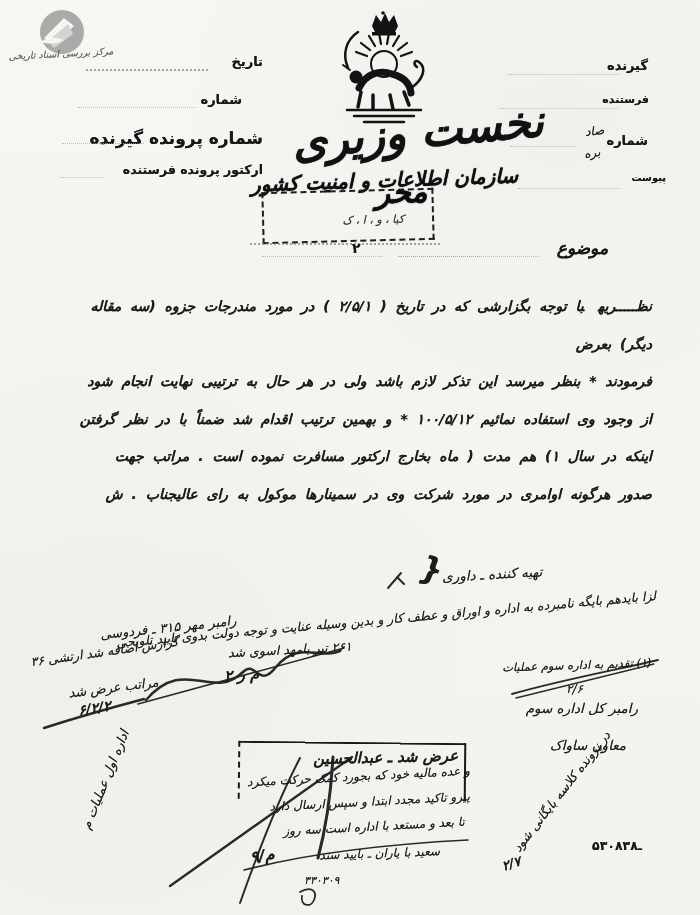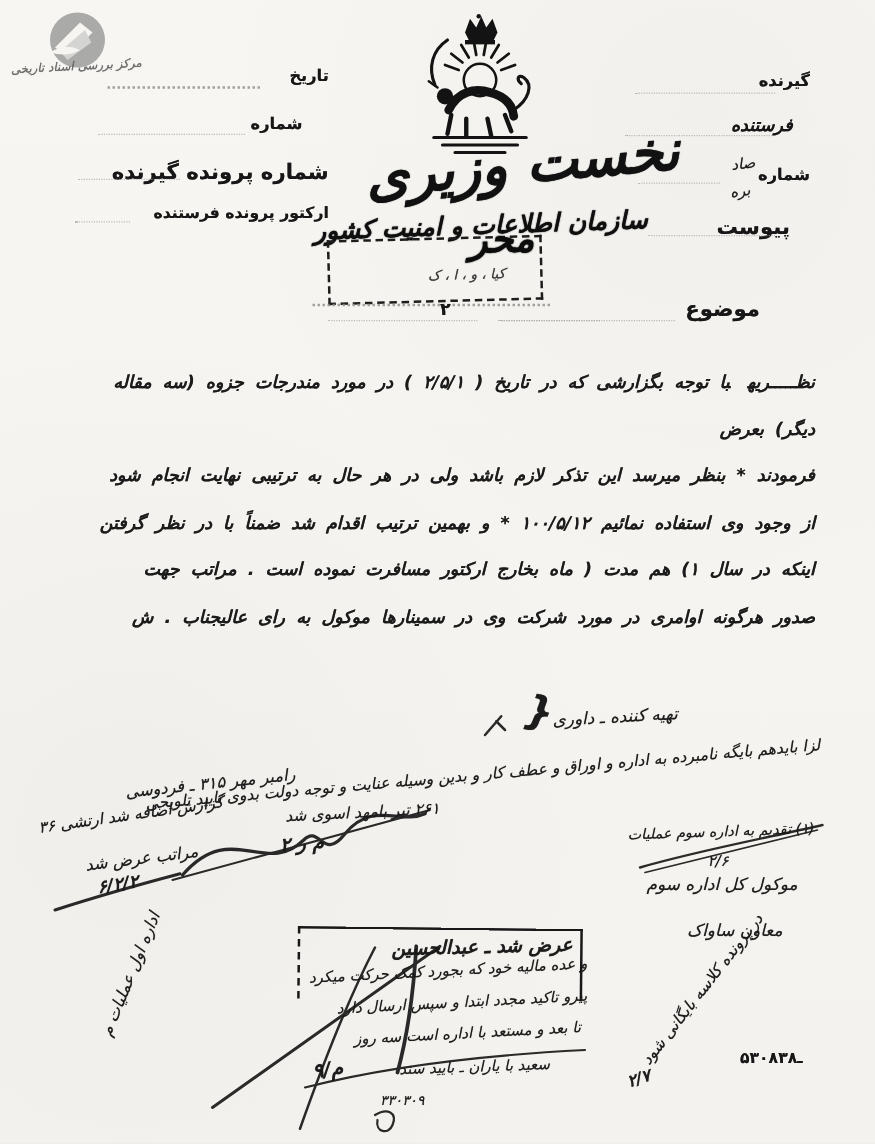--- a/index.html
+++ b/index.html
@@ -57,29 +57,29 @@
 
   <div class="abs pr" dir="rtl" style="right:437px;top:128px;font-size:17px;">شماره پرونده گیرنده</div>
   <div class="abs dots faint" style="left:62px;top:143px;width:82px;"></div>
 
   <div class="abs pr" dir="rtl" style="right:437px;top:162px;font-size:12.5px;">ارکتور پرونده فرستنده</div>
   <div class="abs dots faint" style="left:60px;top:177px;width:44px;"></div>
 
   <div class="abs pr" dir="rtl" style="right:52px;top:58px;font-size:13px;">گیرنده</div>
   <div class="abs dots faint" style="left:508px;top:74px;width:112px;"></div>
 
-  <div class="abs pr" dir="rtl" style="right:66px;top:93px;font-size:14px;font-style:italic;">فرستنده</div>
+  <div class="abs pr" dir="rtl" style="right:51px;top:93px;font-size:11px;">فرستنده</div>
   <div class="abs dots faint" style="left:500px;top:108px;width:118px;"></div>
 
   <div class="abs pr" dir="rtl" style="right:52px;top:133px;font-size:13px;">شماره</div>
   <div class="abs hw" dir="rtl" style="right:96px;top:124px;font-size:12px;transform:rotate(-6deg);">صاد</div>
   <div class="abs hw" dir="rtl" style="right:100px;top:146px;font-size:12px;transform:rotate(-8deg);">بره</div>
   <div class="abs dots faint" style="left:510px;top:146px;width:66px;"></div>
 
-  <div class="abs pr" dir="rtl" style="right:68px;top:172px;font-size:17px;">پیوست</div>
+  <div class="abs pr" dir="rtl" style="right:34px;top:172px;font-size:10px;">پیوست</div>
   <div class="abs dots faint" style="left:518px;top:188px;width:102px;"></div>
 
   <div class="abs" style="left:334px;top:10px;filter:blur(.35px);">
     <svg width="98" height="118" viewBox="0 0 98 118" stroke="#131313" fill="none" stroke-linecap="round">
       <circle cx="49" cy="3" r="1.8" fill="#131313" stroke="none"></circle>
       <path d="M38,16 l4,-11 5,7 4,-9 4,9 5,-7 4,11 -3,6 h-20 z" fill="#131313" stroke="none"></path>
       <rect x="38" y="22" width="24" height="3.5" fill="#131313" stroke="none"></rect>
       <g stroke-width="2.2">
         <line x1="67" y1="46" x2="78" y2="42"></line>
           <line x1="64" y1="40" x2="73" y2="33"></line>
@@ -106,21 +106,21 @@
 
   <div class="abs stamp" style="left:262px;top:190px;width:168px;height:48px;">
     <div class="abs" dir="rtl" style="right:4px;top:-16px;font-size:30px;font-weight:800;font-style:italic;color:#0c0c0c;text-shadow:0 0 1.2px #000;">محر</div>
     <div class="abs hw" dir="rtl" style="right:28px;top:22px;font-size:11px;letter-spacing:2px;color:#3a3a3a;">کیا ، و ، ا ، ک</div>
   </div>
   <div class="abs dots" style="left:250px;top:243px;width:190px;"></div>
 
   <div class="abs dots faint" style="left:262px;top:256px;width:120px;"></div>
   <div class="abs pr" style="left:352px;top:240px;font-size:14px;">۲</div>
   <div class="abs dots faint" style="left:398px;top:256px;width:82px;"></div>
-  <div class="abs pr" dir="rtl" style="right:92px;top:238px;font-size:17px;">موضوع</div>
+  <div class="abs pr" dir="rtl" style="right:92px;top:238px;font-size:17px;font-style:italic;">موضوع</div>
   <div class="abs dots faint" style="left:400px;top:256px;width:140px;"></div>
 
   <div class="abs bodytext" style="left:52px;top:288px;width:600px;">
     <div dir="rtl">
       <span style="margin-left:14px;">نظـــــریه</span><span>با توجه بگزارشی که در تاریخ ( ۲/۵/۱ ) در مورد مندرجات جزوه (سه مقاله دیگر) بعرض</span>
     </div>
     <div dir="rtl">فرمودند * بنظر میرسد این تذکر لازم باشد ولی در هر حال به ترتیبی نهایت انجام شود</div>
     <div dir="rtl">از وجود وی استفاده نمائیم ۱۰۰/۵/۱۲ * و بهمین ترتیب اقدام شد ضمناً با در نظر گرفتن</div>
     <div dir="rtl" style="padding-left:60px;">اینکه در سال ۱) هم مدت ( ماه بخارج ارکتور مسافرت نموده است . مراتب جهت</div>
     <div dir="rtl">صدور هرگونه اوامری در مورد شرکت وی در سمینارها موکول به رای عالیجناب . ش</div>
@@ -139,21 +139,21 @@
 
   <div class="abs hw" dir="rtl" style="left:68px;top:680px;font-size:13px;transform:rotate(-7deg);">مراتب عرض شد</div>
 
   <div class="abs hw" style="left:78px;top:700px;font-size:14px;transform:rotate(-9deg);font-weight:700;">۶/۲/۲</div>
 
   <div class="abs hw" dir="rtl" style="left:224px;top:666px;font-size:15px;letter-spacing:9px;transform:rotate(-4deg);font-weight:700;">م ر ۲</div>
 
   <div class="abs hw" dir="rtl" style="right:48px;top:658px;font-size:11.5px;transform:rotate(-2deg);">(۱) تقدیم به اداره سوم عملیات</div>
   <div class="abs hw" style="left:566px;top:682px;font-size:12px;">۲/۶</div>
 
-  <div class="abs hw" dir="rtl" style="right:62px;top:700px;font-size:13.5px;">موکول کل اداره سوم</div>
+  <div class="abs hw" dir="rtl" style="right:62px;top:700px;font-size:13.5px;">رامبر کل اداره سوم</div>
   <div class="abs hw" dir="rtl" style="right:74px;top:737px;font-size:13.5px;">معاون ساواک</div>
 
   <div class="abs" style="left:238px;top:742px;width:224px;height:56px;border:2px solid #181818;border-bottom:none;border-left-style:dashed;transform:rotate(.6deg);">
     <div class="abs hw" dir="rtl" style="right:6px;top:4px;font-size:15px;font-weight:800;transform:rotate(-2deg);">عرض شد ـ عبدالحسین</div>
   </div>
 
   <div class="abs hw" dir="rtl" style="left:150px;top:772px;width:320px;font-size:12px;transform:rotate(-3deg);text-align:right;">و عده مالیه خود که بجورد کمک حرکت میکرد</div>
   <div class="abs hw" dir="rtl" style="left:140px;top:798px;width:330px;font-size:12px;transform:rotate(-3deg);text-align:right;">پیرو تاکید مجدد ابتدا و سپس ارسال دارد</div>
   <div class="abs hw" dir="rtl" style="left:110px;top:824px;width:355px;font-size:12px;transform:rotate(-3deg);text-align:right;">تا بعد و مستعد با اداره است سه روز</div>
   <div class="abs hw" dir="rtl" style="left:110px;top:850px;width:330px;font-size:12px;transform:rotate(-2deg);text-align:right;">سعید با یاران ـ بایید سند</div>

